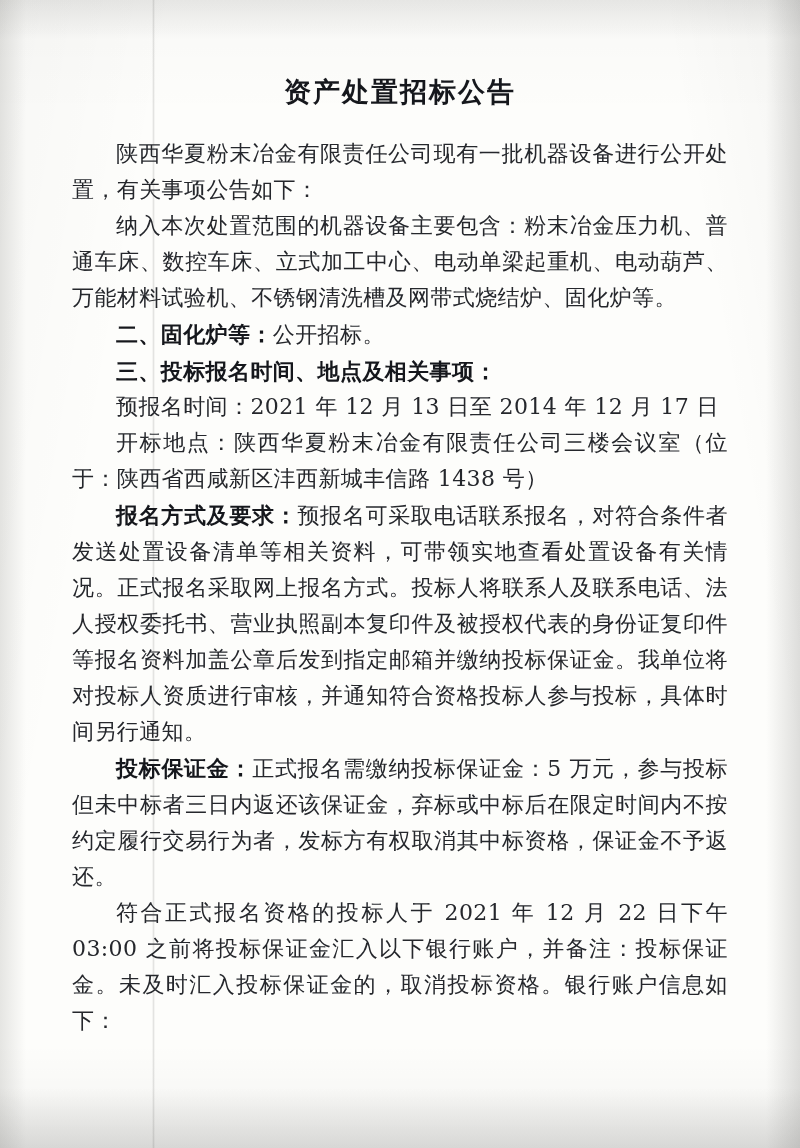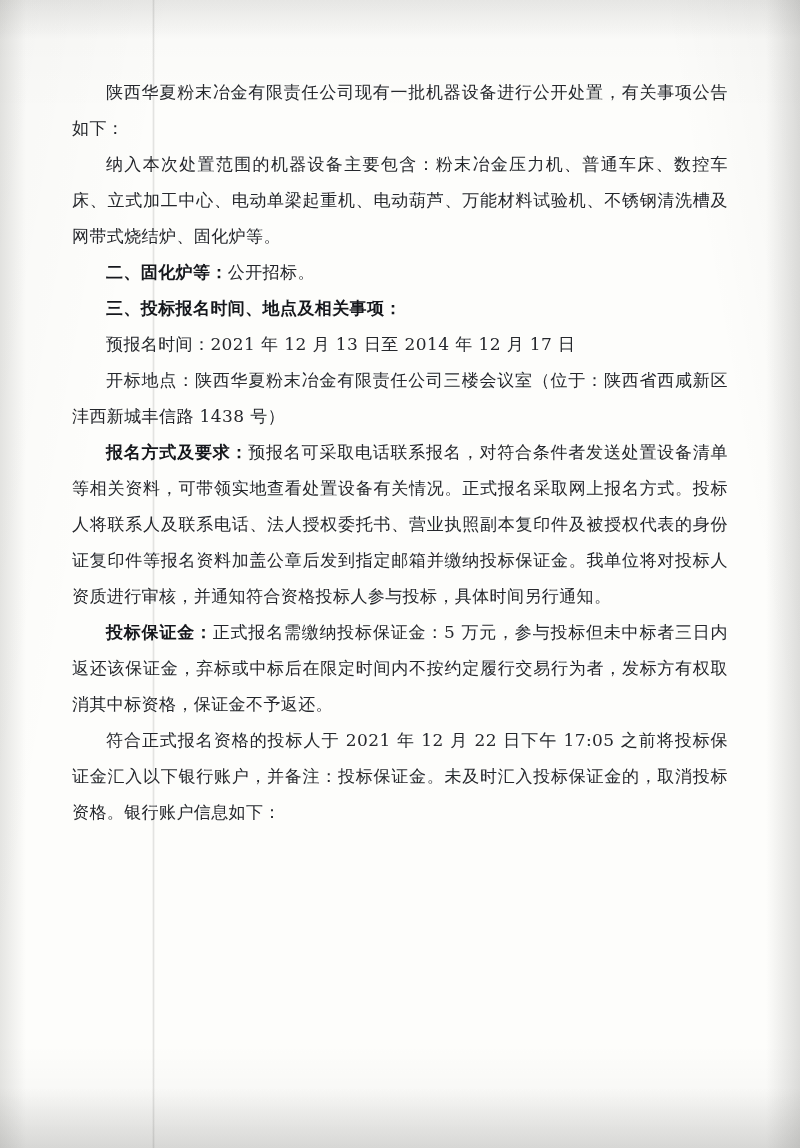--- a/index.html
+++ b/index.html
@@ -72,21 +72,21 @@
     text-align: center;
     font-size: 27px;
     font-weight: bold;
     letter-spacing: 2px;
     color: #15171c;
     margin: 0 0 26px 0;
     font-family: "DejaVu Serif", serif;
   }
 
   .para {
-    font-size: 17px;
+    font-size: 22px;
     line-height: 36px;
     text-align: justify;
     text-justify: inter-ideograph;
     margin: 0;
     letter-spacing: 0.4px;
     color: #25272c;
   }
   .indent2 { text-indent: 2em; }
   .bold { font-weight: bold; color: #15171c; }
 
@@ -96,35 +96,36 @@
 <body>
 
 <div class="page">
   <div class="edge-top"></div>
   <div class="edge-left"></div>
   <div class="edge-right"></div>
   <div class="edge-bottom"></div>
   <div class="fold"></div>
 
   <div class="content">
+    <h1 class="doc-title">资产处置招标公告</h1>
 
     <p class="para indent2">陕西华夏粉末冶金有限责任公司现有一批机器设备进行公开处置，有关事项公告如下：</p>
 
 
     <p class="para indent2">纳入本次处置范围的机器设备主要包含：粉末冶金压力机、普通车床、数控车床、立式加工中心、电动单梁起重机、电动葫芦、万能材料试验机、不锈钢清洗槽及网带式烧结炉、固化炉等。</p>
 
     <p class="para indent2"><span class="bold">二、固化炉等：</span><span>公开招标。</span></p>
 
     <p class="para indent2 bold">三、投标报名时间、地点及相关事项：</p>
 
     <p class="para indent2">预报名时间：2021 年 12 月 13 日至 2014 年 12 月 17 日</p>
 
 
     <p class="para indent2">开标地点：陕西华夏粉末冶金有限责任公司三楼会议室（位于：陕西省西咸新区沣西新城丰信路 1438 号）</p>
 
 
     <p class="para indent2"><span class="bold">报名方式及要求：</span><span>预报名可采取电话联系报名，对符合条件者发送处置设备清单等相关资料，可带领实地查看处置设备有关情况。正式报名采取网上报名方式。投标人将联系人及联系电话、法人授权委托书、营业执照副本复印件及被授权代表的身份证复印件等报名资料加盖公章后发到指定邮箱并缴纳投标保证金。我单位将对投标人资质进行审核，并通知符合资格投标人参与投标，具体时间另行通知。</span></p>
 
     <p class="para indent2"><span class="bold">投标保证金：</span><span>正式报名需缴纳投标保证金：5 万元，参与投标但未中标者三日内返还该保证金，弃标或中标后在限定时间内不按约定履行交易行为者，发标方有权取消其中标资格，保证金不予返还。</span></p>
 
-    <p class="para indent2">符合正式报名资格的投标人于 2021 年 12 月 22 日下午 17:05 之前将投标保证金汇入以下银行账户，并备注：投标保证金。未及时汇入投标保证金的，取消投标资格。银行账户信息如下：</p>
+    <p class="para indent2">符合正式报名资格的投标人于 2021 年 12 月 22 日下午 03:00 之前将投标保证金汇入以下银行账户，并备注：投标保证金。未及时汇入投标保证金的，取消投标资格。银行账户信息如下：</p>
   </div>
 </div>
 
 </body></html>

